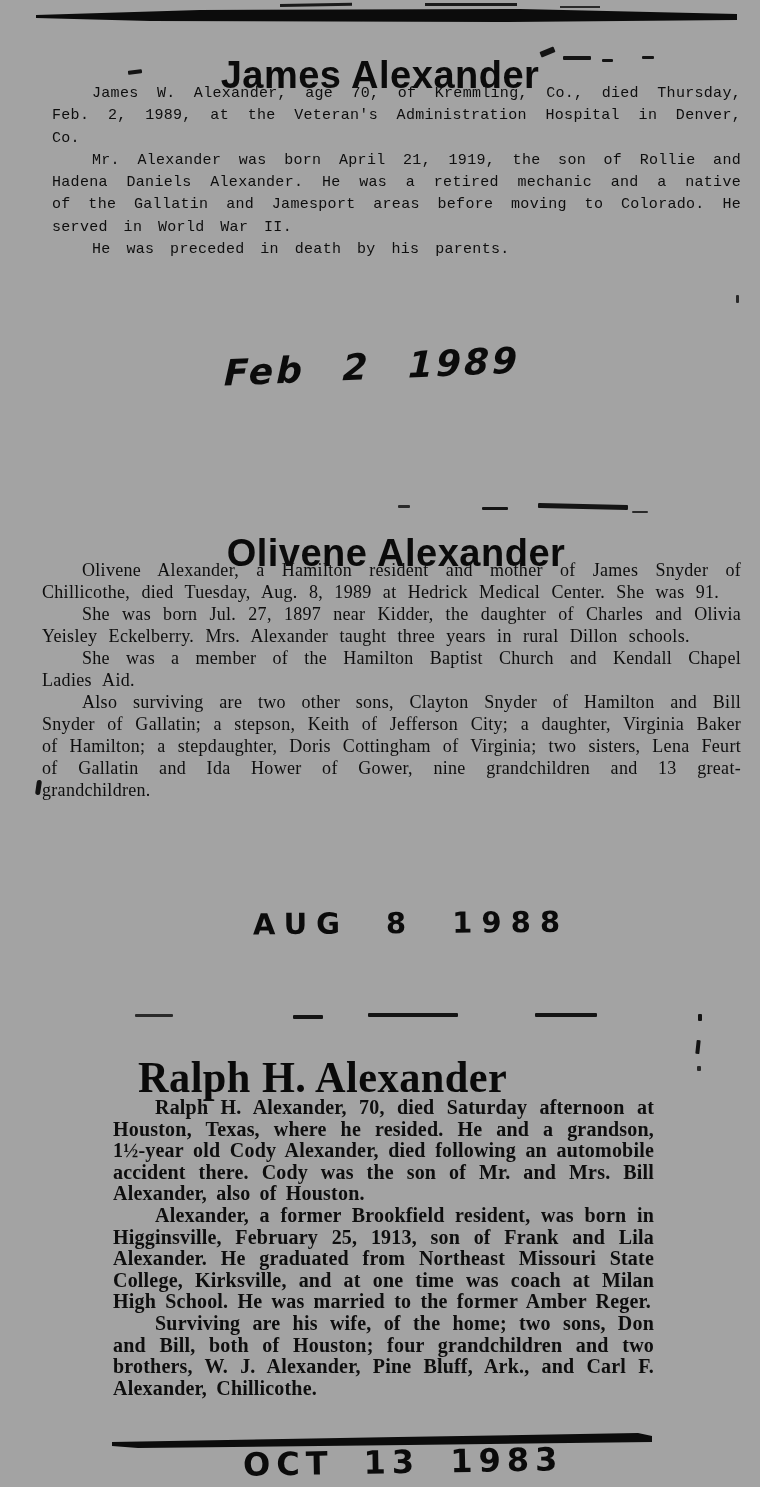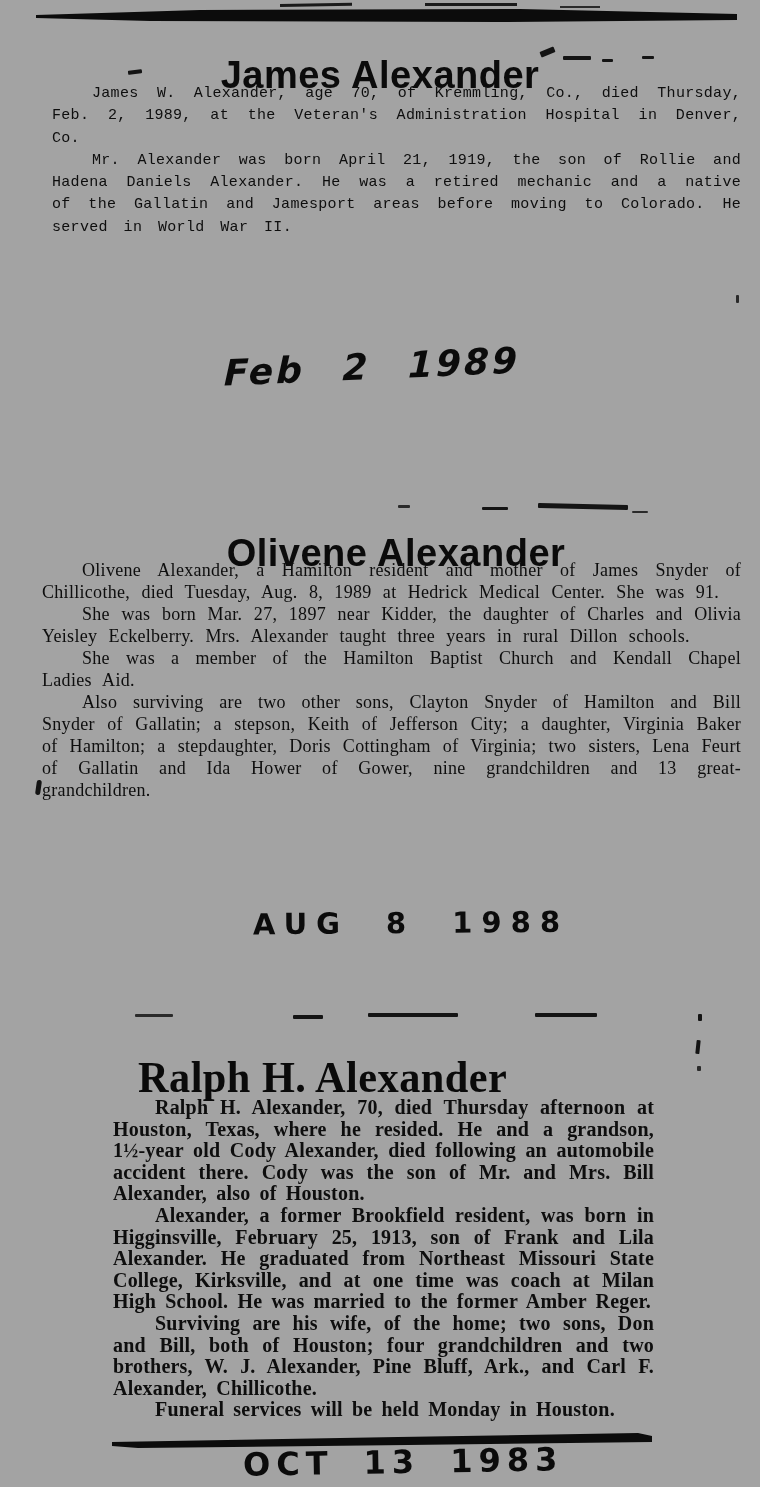--- a/index.html
+++ b/index.html
@@ -128,38 +128,39 @@
 
     <div class="mark" style="left:128px; top:70px; width:14px; height:4px; transform:rotate(-8deg);"></div>
     <div class="mark" style="left:540px; top:49px; width:15px; height:6px; transform:rotate(-22deg);"></div>
     <div class="mark" style="left:563px; top:56px; width:28px; height:4px;"></div>
     <div class="mark" style="left:602px; top:59px; width:11px; height:3px;"></div>
     <div class="mark" style="left:642px; top:56px; width:12px; height:3px;"></div>
 
     <div class="obit-body body-james">
       <p>James W. Alexander, age 70, of Kremmling, Co., died Thursday, Feb. 2, 1989, at the Veteran's Administration Hospital in Denver, Co.</p>
       <p>Mr. Alexander was born April 21, 1919, the son of Rollie and Hadena Daniels Alexander. He was a retired mechanic and a native of the Gallatin and Jamesport areas before moving to Colorado. He served in World War II.</p>
+      <p>He was preceded in death by his parents.</p>
     </div>
     <div class="mark soft" style="left:736px; top:295px; width:3px; height:8px;"></div>
 
     <div class="hand hand-feb">Feb 2 1989</div>
   </section>
 
   <section>
 
     <div class="mark soft" style="left:398px; top:505px; width:12px; height:3px;"></div>
     <div class="mark" style="left:482px; top:507px; width:26px; height:3px;"></div>
     <div class="mark" style="left:538px; top:504px; width:90px; height:5px; transform:rotate(1.2deg);"></div>
     <div class="mark soft" style="left:632px; top:511px; width:16px; height:2px;"></div>
 
     <h1 class="headline-sans headline-olivene">Olivene Alexander</h1>
 
     <div class="obit-body body-olivene">
       <p>Olivene Alexander, a Hamilton resident and mother of James Snyder of Chillicothe, died Tuesday, Aug. 8, 1989 at Hedrick Medical Center. She was 91.</p>
-      <p>She was born Mar. 27, 1897 near Kidder, the daughter of Charles and Olivia Yeisley Eckelberry. Mrs. Alexander taught three years in rural Dillon schools.</p>
+      <p>She was born Jul. 27, 1897 near Kidder, the daughter of Charles and Olivia Yeisley Eckelberry. Mrs. Alexander taught three years in rural Dillon schools.</p>
       <p>She was a member of the Hamilton Baptist Church and Kendall Chapel Ladies Aid.</p>
       <p>Also surviving are two other sons, Clayton Snyder of Hamilton and Bill Snyder of Gallatin; a stepson, Keith of Jefferson City; a daughter, Virginia Baker of Hamilton; a stepdaughter, Doris Cottingham of Virginia; two sisters, Lena Feurt of Gallatin and Ida Hower of Gower, nine grandchildren and 13 great-grandchildren.</p>
     </div>
 
     <div class="mark" style="left:36px; top:780px; width:5px; height:15px; transform:rotate(8deg); border-radius:3px;"></div>
 
     <div class="hand hand-aug">AUG 8 1988</div>
   </section>
 
   <section>
@@ -169,24 +170,23 @@
     <div class="mark" style="left:368px; top:1013px; width:90px; height:4px;"></div>
     <div class="mark" style="left:535px; top:1013px; width:62px; height:4px;"></div>
 
     <div class="mark" style="left:698px; top:1014px; width:4px; height:7px;"></div>
     <div class="mark" style="left:696px; top:1040px; width:4px; height:14px; transform:rotate(6deg);"></div>
     <div class="mark soft" style="left:697px; top:1066px; width:4px; height:5px;"></div>
 
     <h1 class="headline-ralph">Ralph H. Alexander</h1>
 
     <div class="obit-body body-ralph">
-      <p>Ralph H. Alexander, 70, died Thursday afternoon at Houston, Texas, where he resided. He and a grandson, 1½-year old Cody Alexander, died following an automobile accident there. Cody was the son of Mr. and Mrs. Bill Alexander, also of Houston.</p>
+      <p>Ralph H. Alexander, 70, died Saturday afternoon at Houston, Texas, where he resided. He and a grandson, 1½-year old Cody Alexander, died following an automobile accident there. Cody was the son of Mr. and Mrs. Bill Alexander, also of Houston.</p>
       <p>Alexander, a former Brookfield resident, was born in Higginsville, February 25, 1913, son of Frank and Lila Alexander. He graduated from Northeast Missouri State College, Kirksville, and at one time was coach at Milan High School. He was married to the former Amber Reger.</p>
       <p>Surviving are his wife, of the home; two sons, Don and Bill, both of Houston; four grandchildren and two brothers, W. J. Alexander, Pine Bluff, Ark., and Carl F. Alexander, Chillicothe.</p>
-      <p>Funeral services will be held Monday in Houston.</p>
     </div>
 
     <svg class="svg-rule" style="left:108px; top:1432px; width:552px; height:20px;" viewBox="0 0 552 20">
       <polygon points="4,10 290,5 530,1 544,4 544,10 300,13 30,16 4,14" fill="#0c0c0c"></polygon>
     </svg>
 
     <div class="hand hand-oct">OCT 13 1983</div>
   </section>
 
 </div>

